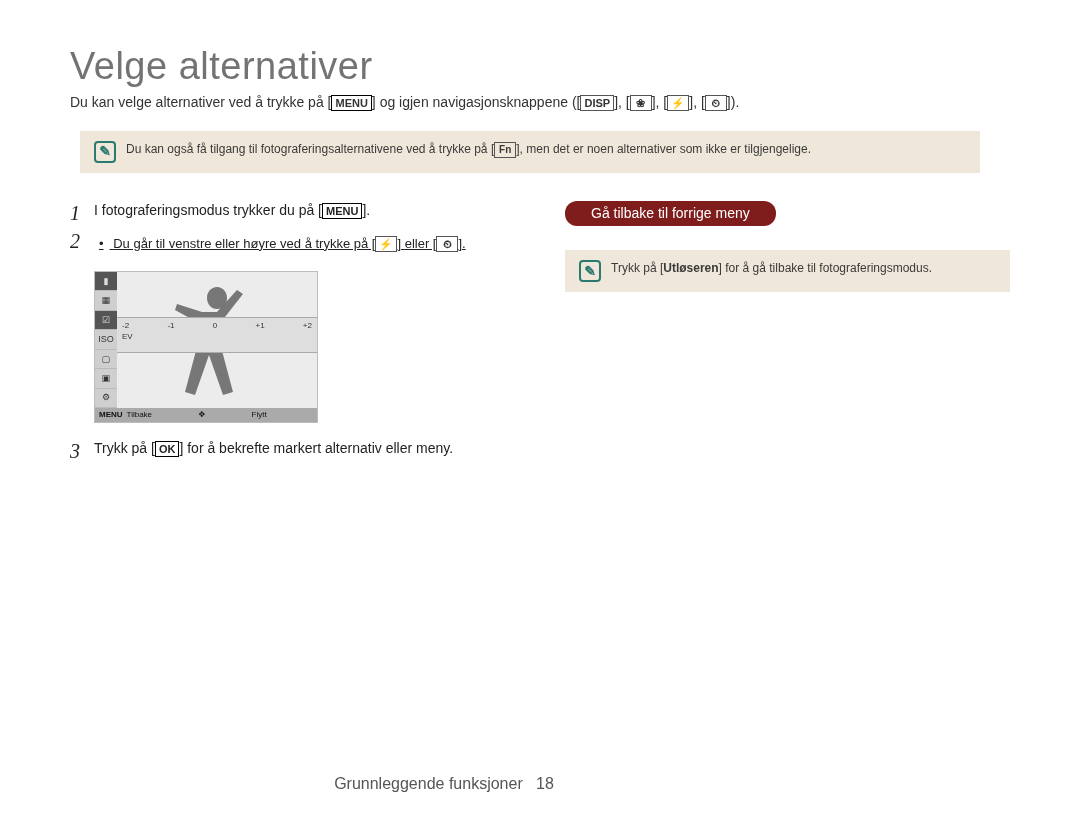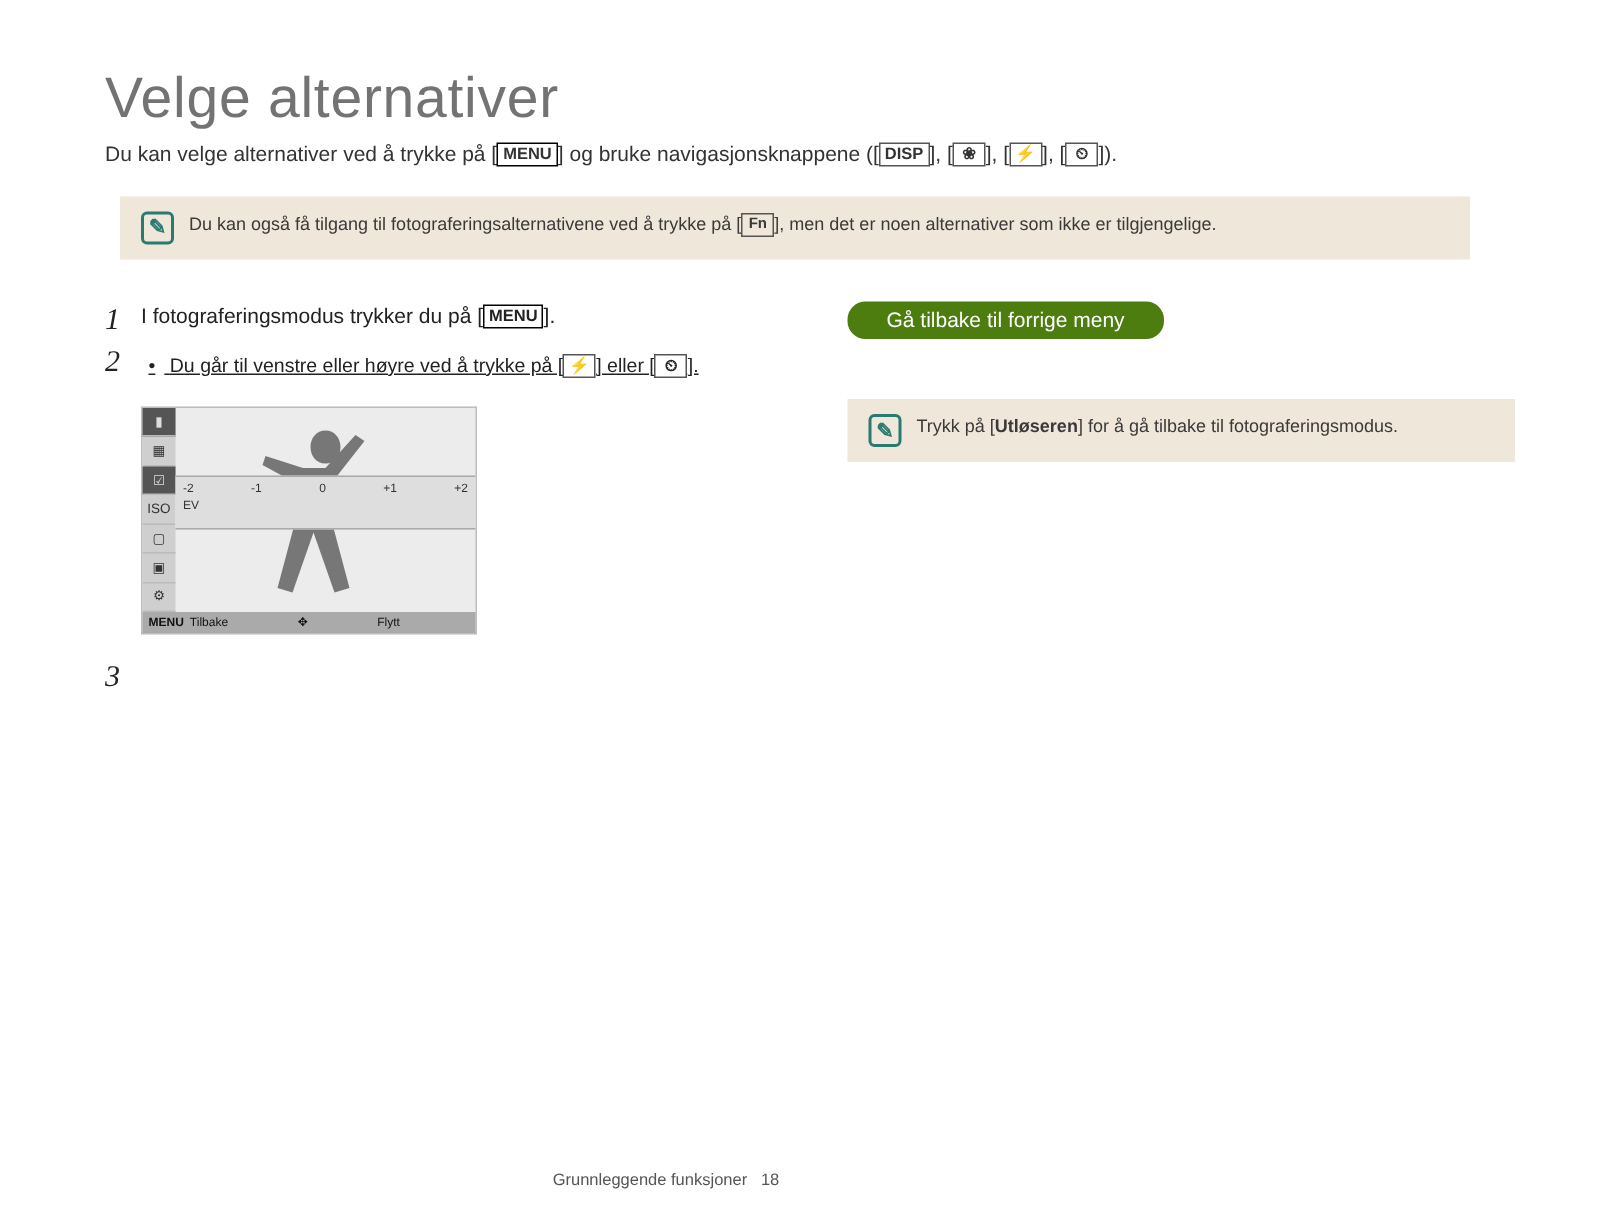--- a/index.html
+++ b/index.html
@@ -158,48 +158,48 @@
     background: #aaa;
     display: flex;
     align-items: center;
     font-size: 8px;
     color: #111;
     padding: 0 4px;
   }
   .screen-bottom-mid { margin-left: auto; margin-right: auto; }
   .pill {
     display: inline-block;
-    background: #4d7c0f;
+    background: #7f1d1d;
     color: #fff;
     font-size: 14px;
     padding: 3px 26px;
     border-radius: 12px;
-    margin-bottom: 24px;
+    margin-bottom: 8px;
     font-weight: 500;
   }
   .footer {
     position: absolute;
     bottom: 20px;
     width: 888px;
     left: 0;
     text-align: center;
-    font-size: 11px;
+    font-size: 16px;
     color: #555;
   }
   .silhouette-path { fill: #777; }
 </style>
 </head>
 <body>
 
 <div class="page">
 
   <h1 class="title">Velge alternativer</h1>
 
   <div class="intro">
-    <span>Du kan velge alternativer ved å trykke på [</span><span class="chip chip-dark">MENU</span><span>] og bruke navigasjonsknappene ([</span><span class="chip">DISP</span><span>], [</span><span class="chip">❀</span><span>], [</span><span class="chip">⚡</span><span>], [</span><span class="chip">⏲</span><span>]).</span>
+    <span>Du kan velge alternativer ved å trykke på [</span><span class="chip chip-dark">MENU</span><span>] og igjen navigasjonsknappene ([</span><span class="chip">DISP</span><span>], [</span><span class="chip">❀</span><span>], [</span><span class="chip">⚡</span><span>], [</span><span class="chip">⏲</span><span>]).</span>
   </div>
 
   <div class="note-box">
     <span class="note-icon">✎</span>
     <div>
       <span>Du kan også få tilgang til fotograferingsalternativene ved å trykke på [</span><span class="chip" style="font-size:10px;">Fn</span><span>], men det er noen alternativer som ikke er tilgjengelige.</span>
     </div>
   </div>
 
   <div class="columns">
@@ -252,20 +252,23 @@
         <div class="screen-bottom">
           <b style="margin-right:4px;">MENU</b>
           <span>Tilbake</span>
           <span class="screen-bottom-mid">✥</span>
           <span style="margin-right:auto;text-align:right;">Flytt</span>
         </div>
       </div>
 
       <div class="step">
         <div class="step-num">3</div>
+        <div class="step-body">
+          <span>Trykk på [</span><span class="chip chip-dark">OK</span><span>] for å bekrefte markert alternativ eller meny.</span>
+        </div>
       </div>
 
     </div>
 
     <div class="col">
       <div class="pill">Gå tilbake til forrige meny</div>
 
       <div class="note-box" style="margin:16px 0 0 0;">
         <span class="note-icon">✎</span>
         <div>

